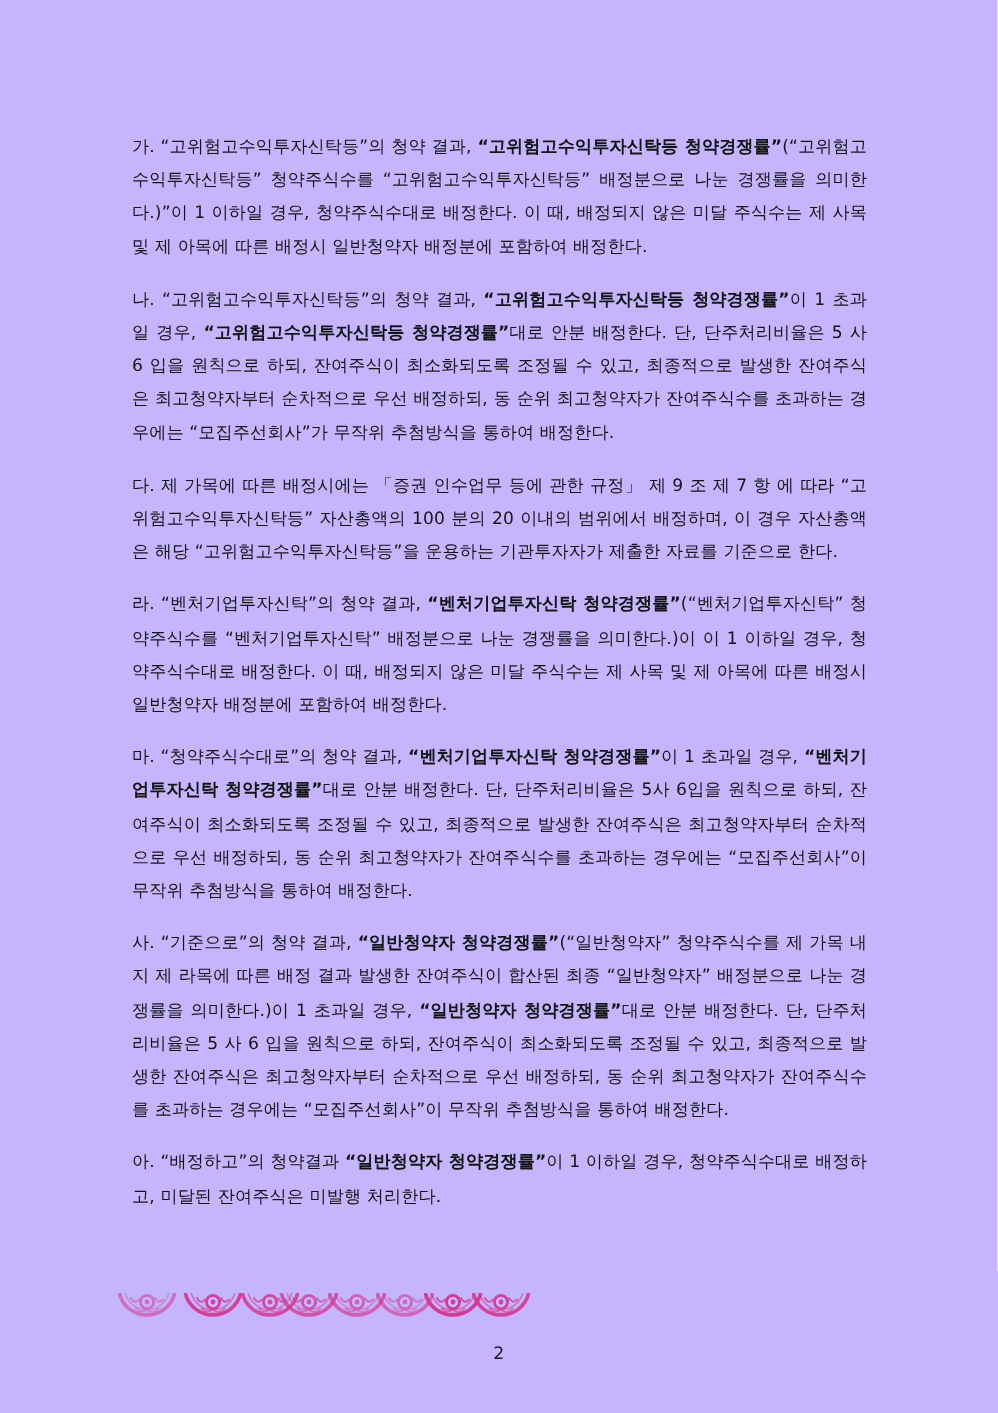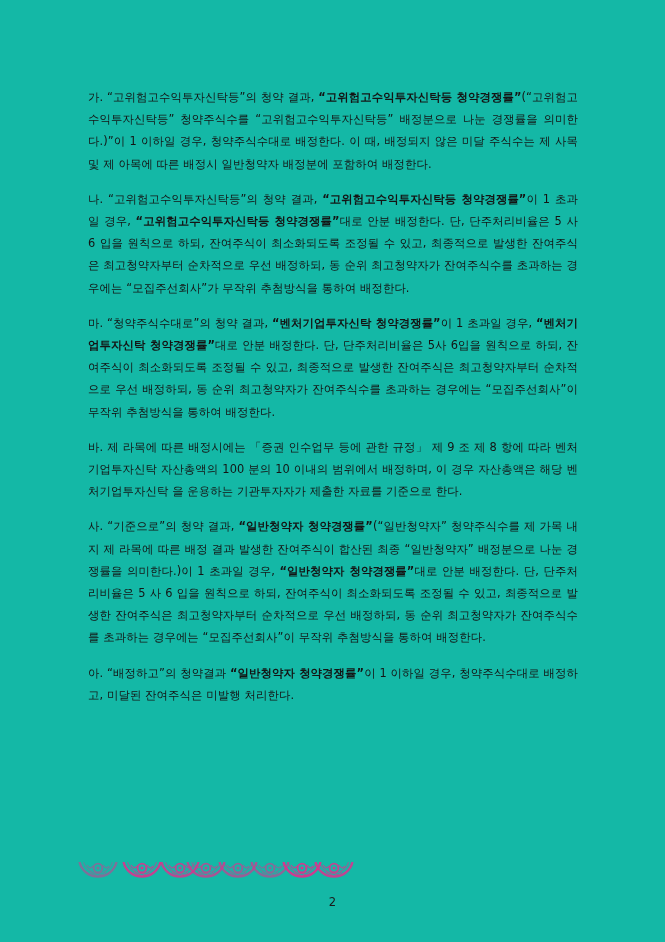--- a/index.html
+++ b/index.html
@@ -4,21 +4,21 @@
 <style>
   html, body {
     margin: 0;
     padding: 0;
     background: #ffffff;
   }
   .page {
     position: relative;
     width: 665px;
     height: 942px;
-    background: #14b8a6;
+    background: #c4b5fd;
     overflow: hidden;
     font-family: "DejaVu Sans", "Liberation Sans", sans-serif;
   }
   .content {
     position: absolute;
     left: 88px;
     top: 86px;
     width: 490px;
   }
   .para {
@@ -64,22 +64,23 @@
   }
 </style>
 </head>
 <body>
 
 <div class="page">
 
   <div class="content">
       <p class="para"><span>가. “고위험고수익투자신탁등”의 청약 결과, </span><b>“고위험고수익투자신탁등 청약경쟁률”</b><span>(“고위험고수익투자신탁등” 청약주식수를 “고위험고수익투자신탁등” 배정분으로 나눈 경쟁률을 의미한다.)”이 1 이하일 경우, 청약주식수대로 배정한다. 이 때, 배정되지 않은 미달 주식수는 제 사목 및 제 아목에 따른 배정시 일반청약자 배정분에 포함하여 배정한다.</span></p>
       <p class="para"><span>나. “고위험고수익투자신탁등”의 청약 결과, </span><b>“고위험고수익투자신탁등 청약경쟁률”</b><span>이 1 초과일 경우, </span><b>“고위험고수익투자신탁등 청약경쟁률”</b><span>대로 안분 배정한다. 단, 단주처리비율은 5 사 6 입을 원칙으로 하되, 잔여주식이 최소화되도록 조정될 수 있고, 최종적으로 발생한 잔여주식은 최고청약자부터 순차적으로 우선 배정하되, 동 순위 최고청약자가 잔여주식수를 초과하는 경우에는 “모집주선회사”가 무작위 추첨방식을 통하여 배정한다.</span></p>
+      <p class="para"><span>다. 제 가목에 따른 배정시에는 「증권 인수업무 등에 관한 규정」 제 9 조 제 7 항 에 따라 “고위험고수익투자신탁등” 자산총액의 100 분의 20 이내의 범위에서 배정하며, 이 경우 자산총액은 해당 “고위험고수익투자신탁등”을 운용하는 기관투자자가 제출한 자료를 기준으로 한다.</span></p>
+      <p class="para"><span>라. “벤처기업투자신탁”의 청약 결과, </span><b>“벤처기업투자신탁 청약경쟁률”</b><span>(“벤처기업투자신탁” 청약주식수를 “벤처기업투자신탁” 배정분으로 나눈 경쟁률을 의미한다.)이 이 1 이하일 경우, 청약주식수대로 배정한다. 이 때, 배정되지 않은 미달 주식수는 제 사목 및 제 아목에 따른 배정시 일반청약자 배정분에 포함하여 배정한다.</span></p>
       <p class="para"><span>마. “청약주식수대로”의 청약 결과, </span><b>“벤처기업투자신탁 청약경쟁률”</b><span>이 1 초과일 경우, </span><b>“벤처기업투자신탁 청약경쟁률”</b><span>대로 안분 배정한다. 단, 단주처리비율은 5사 6입을 원칙으로 하되, 잔여주식이 최소화되도록 조정될 수 있고, 최종적으로 발생한 잔여주식은 최고청약자부터 순차적으로 우선 배정하되, 동 순위 최고청약자가 잔여주식수를 초과하는 경우에는 “모집주선회사”이 무작위 추첨방식을 통하여 배정한다.</span></p>
-      <p class="para"><span>바. 제 라목에 따른 배정시에는 「증권 인수업무 등에 관한 규정」 제 9 조 제 8 항에 따라 벤처기업투자신탁 자산총액의 100 분의 10 이내의 범위에서 배정하며, 이 경우 자산총액은 해당 벤처기업투자신탁 을 운용하는 기관투자자가 제출한 자료를 기준으로 한다.</span></p>
       <p class="para"><span>사. “기준으로”의 청약 결과, </span><b>“일반청약자 청약경쟁률”</b><span>(“일반청약자” 청약주식수를 제 가목 내지 제 라목에 따른 배정 결과 발생한 잔여주식이 합산된 최종 “일반청약자” 배정분으로 나눈 경쟁률을 의미한다.)이 1 초과일 경우, </span><b>“일반청약자 청약경쟁률”</b><span>대로 안분 배정한다. 단, 단주처리비율은 5 사 6 입을 원칙으로 하되, 잔여주식이 최소화되도록 조정될 수 있고, 최종적으로 발생한 잔여주식은 최고청약자부터 순차적으로 우선 배정하되, 동 순위 최고청약자가 잔여주식수를 초과하는 경우에는 “모집주선회사”이 무작위 추첨방식을 통하여 배정한다.</span></p>
       <p class="para"><span>아. “배정하고”의 청약결과 </span><b>“일반청약자 청약경쟁률”</b><span>이 1 이하일 경우, 청약주식수대로 배정하고, 미달된 잔여주식은 미발행 처리한다.</span></p>
     </div>
 
   <div class="seals">
       <div class="seal" style="left: 0px;">
         <svg width="40" height="34" viewBox="0 0 40 34">
           <g opacity="0.55">
             <path d="M1.5 0 A19 19 0 0 0 38.5 0" fill="none" stroke="#d6368f" stroke-width="2.4"></path>
             <path d="M5.5 0 A15 15 0 0 0 34.5 0" fill="none" stroke="#d6368f" stroke-width="1.1" opacity="0.6"></path>

